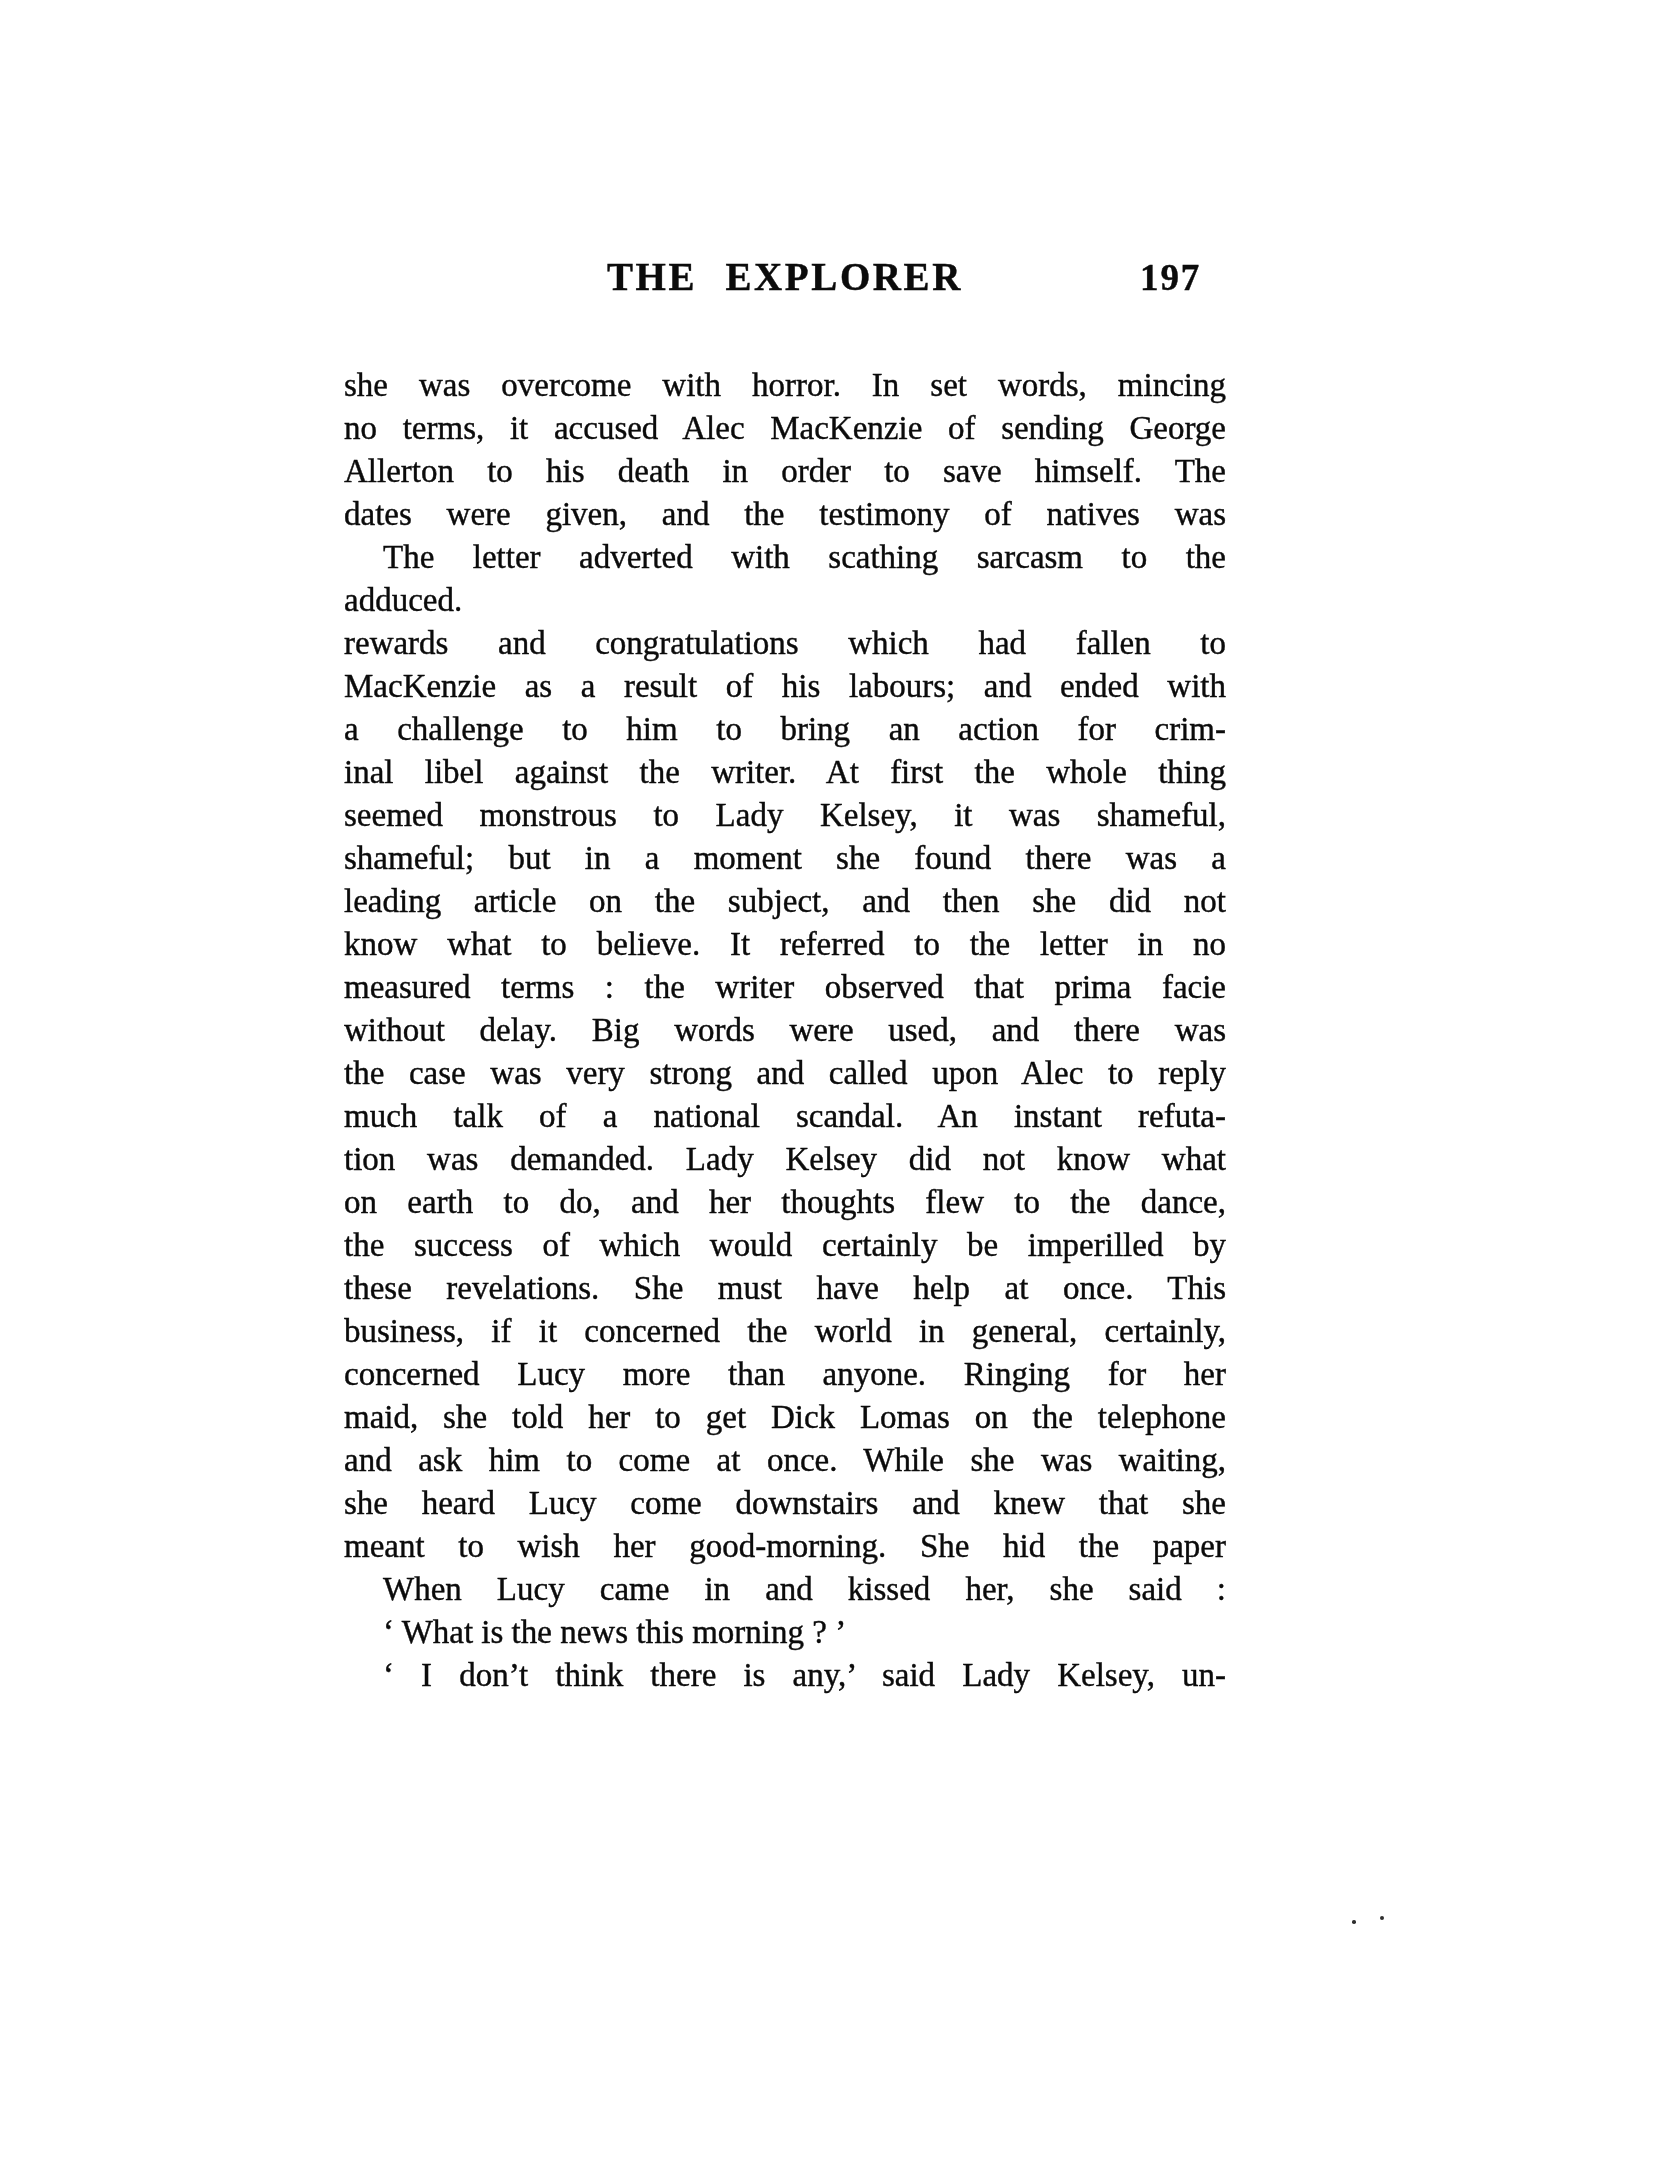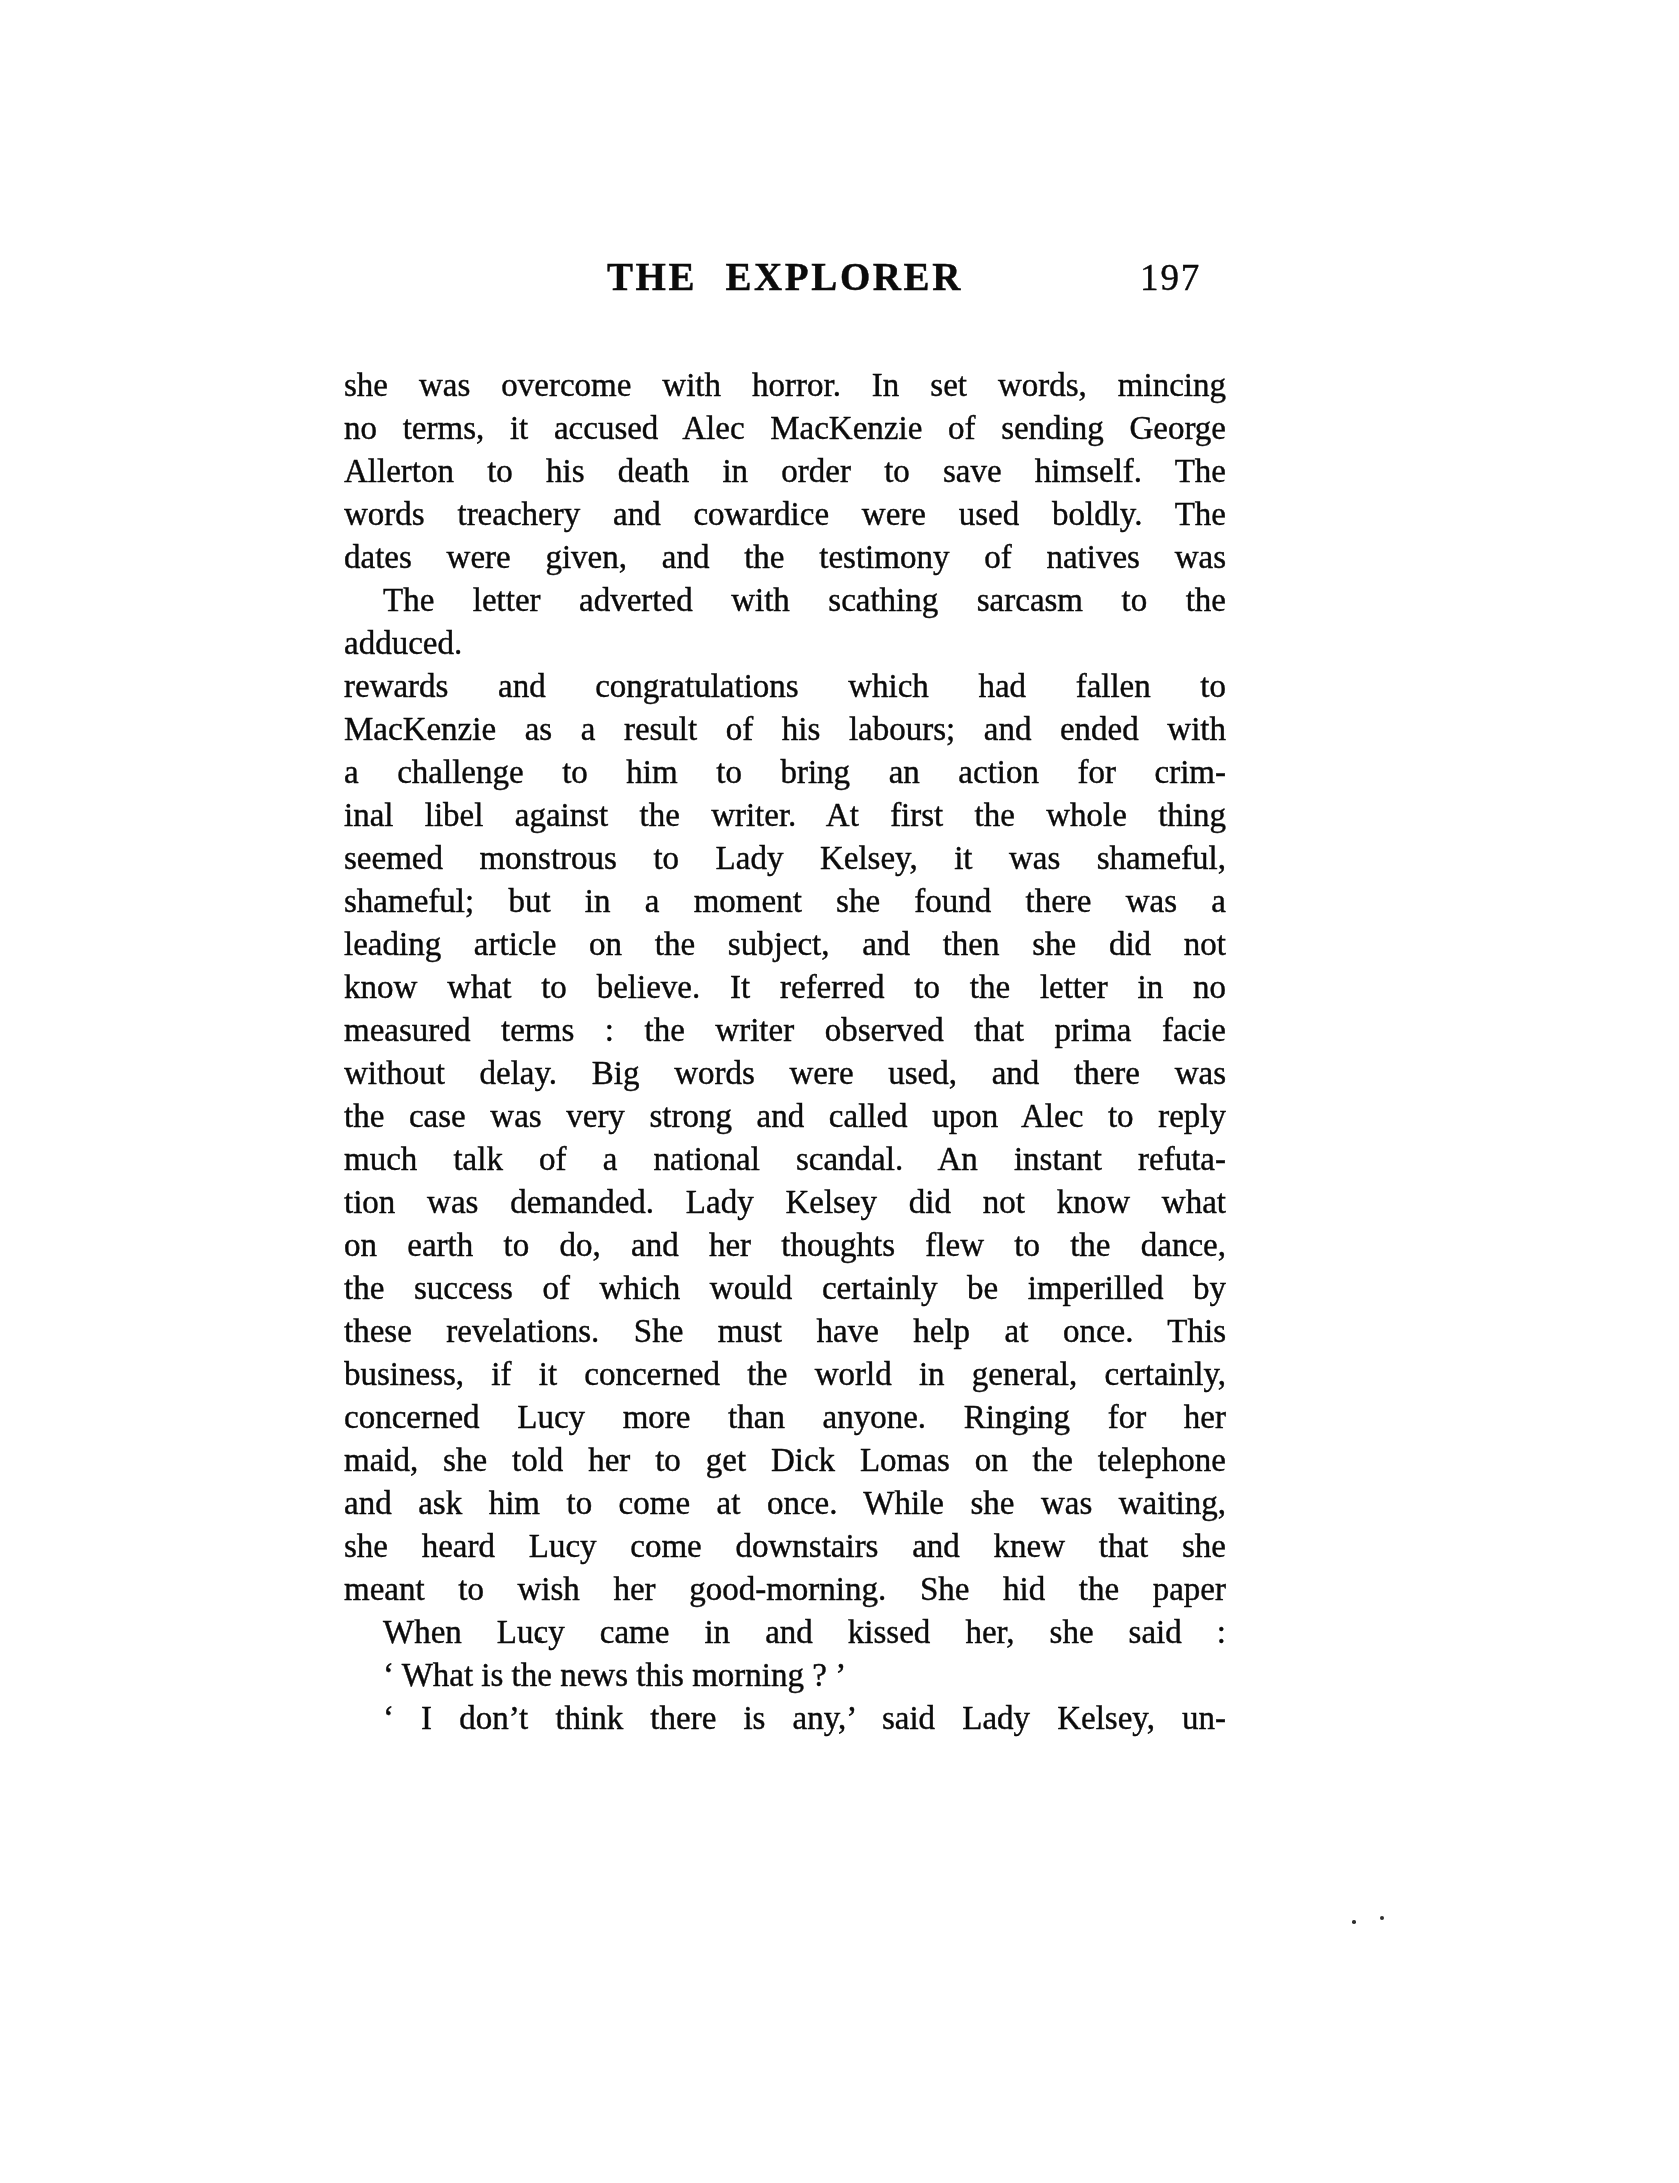--- a/index.html
+++ b/index.html
@@ -33,21 +33,21 @@
     font-weight: bold;
     font-size: 39px;
     letter-spacing: 2.6px;
     word-spacing: 16px;
     white-space: nowrap;
   }
   .page-num {
     position: absolute;
     right: 25px;
     top: 1.8px;
-    font-weight: normal;
+    font-weight: bold;
     font-size: 37px;
     letter-spacing: 1.8px;
   }
   .textblock {
     position: absolute;
     left: 344px;
     top: 364px;
     width: 882px;
   }
   .line {
@@ -87,21 +87,20 @@
 
   <header class="running-head">
     <span class="head-title">THE EXPLORER</span>
     <span class="page-num">197</span>
   </header>
 
   <main class="textblock">
       <div class="line just">she was overcome with horror. In set words, mincing</div>
       <div class="line just">no terms, it accused Alec MacKenzie of sending George</div>
       <div class="line just">Allerton to his death in order to save himself. The</div>
-      <div class="line just">words treachery and cowardice were used boldly. The</div>
       <div class="line just">dates were given, and the testimony of natives was</div>
       <div class="line just indent">The letter adverted with scathing sarcasm to the</div>
       <div class="line">adduced.</div>
       <div class="line just">rewards and congratulations which had fallen to</div>
       <div class="line just">MacKenzie as a result of his labours; and ended with</div>
       <div class="line just">a challenge to him to bring an action for crim-</div>
       <div class="line just">inal libel against the writer. At first the whole thing</div>
       <div class="line just">seemed monstrous to Lady Kelsey, it was shameful,</div>
       <div class="line just">shameful; but in a moment she found there was a</div>
       <div class="line just">leading article on the subject, and then she did not</div>

